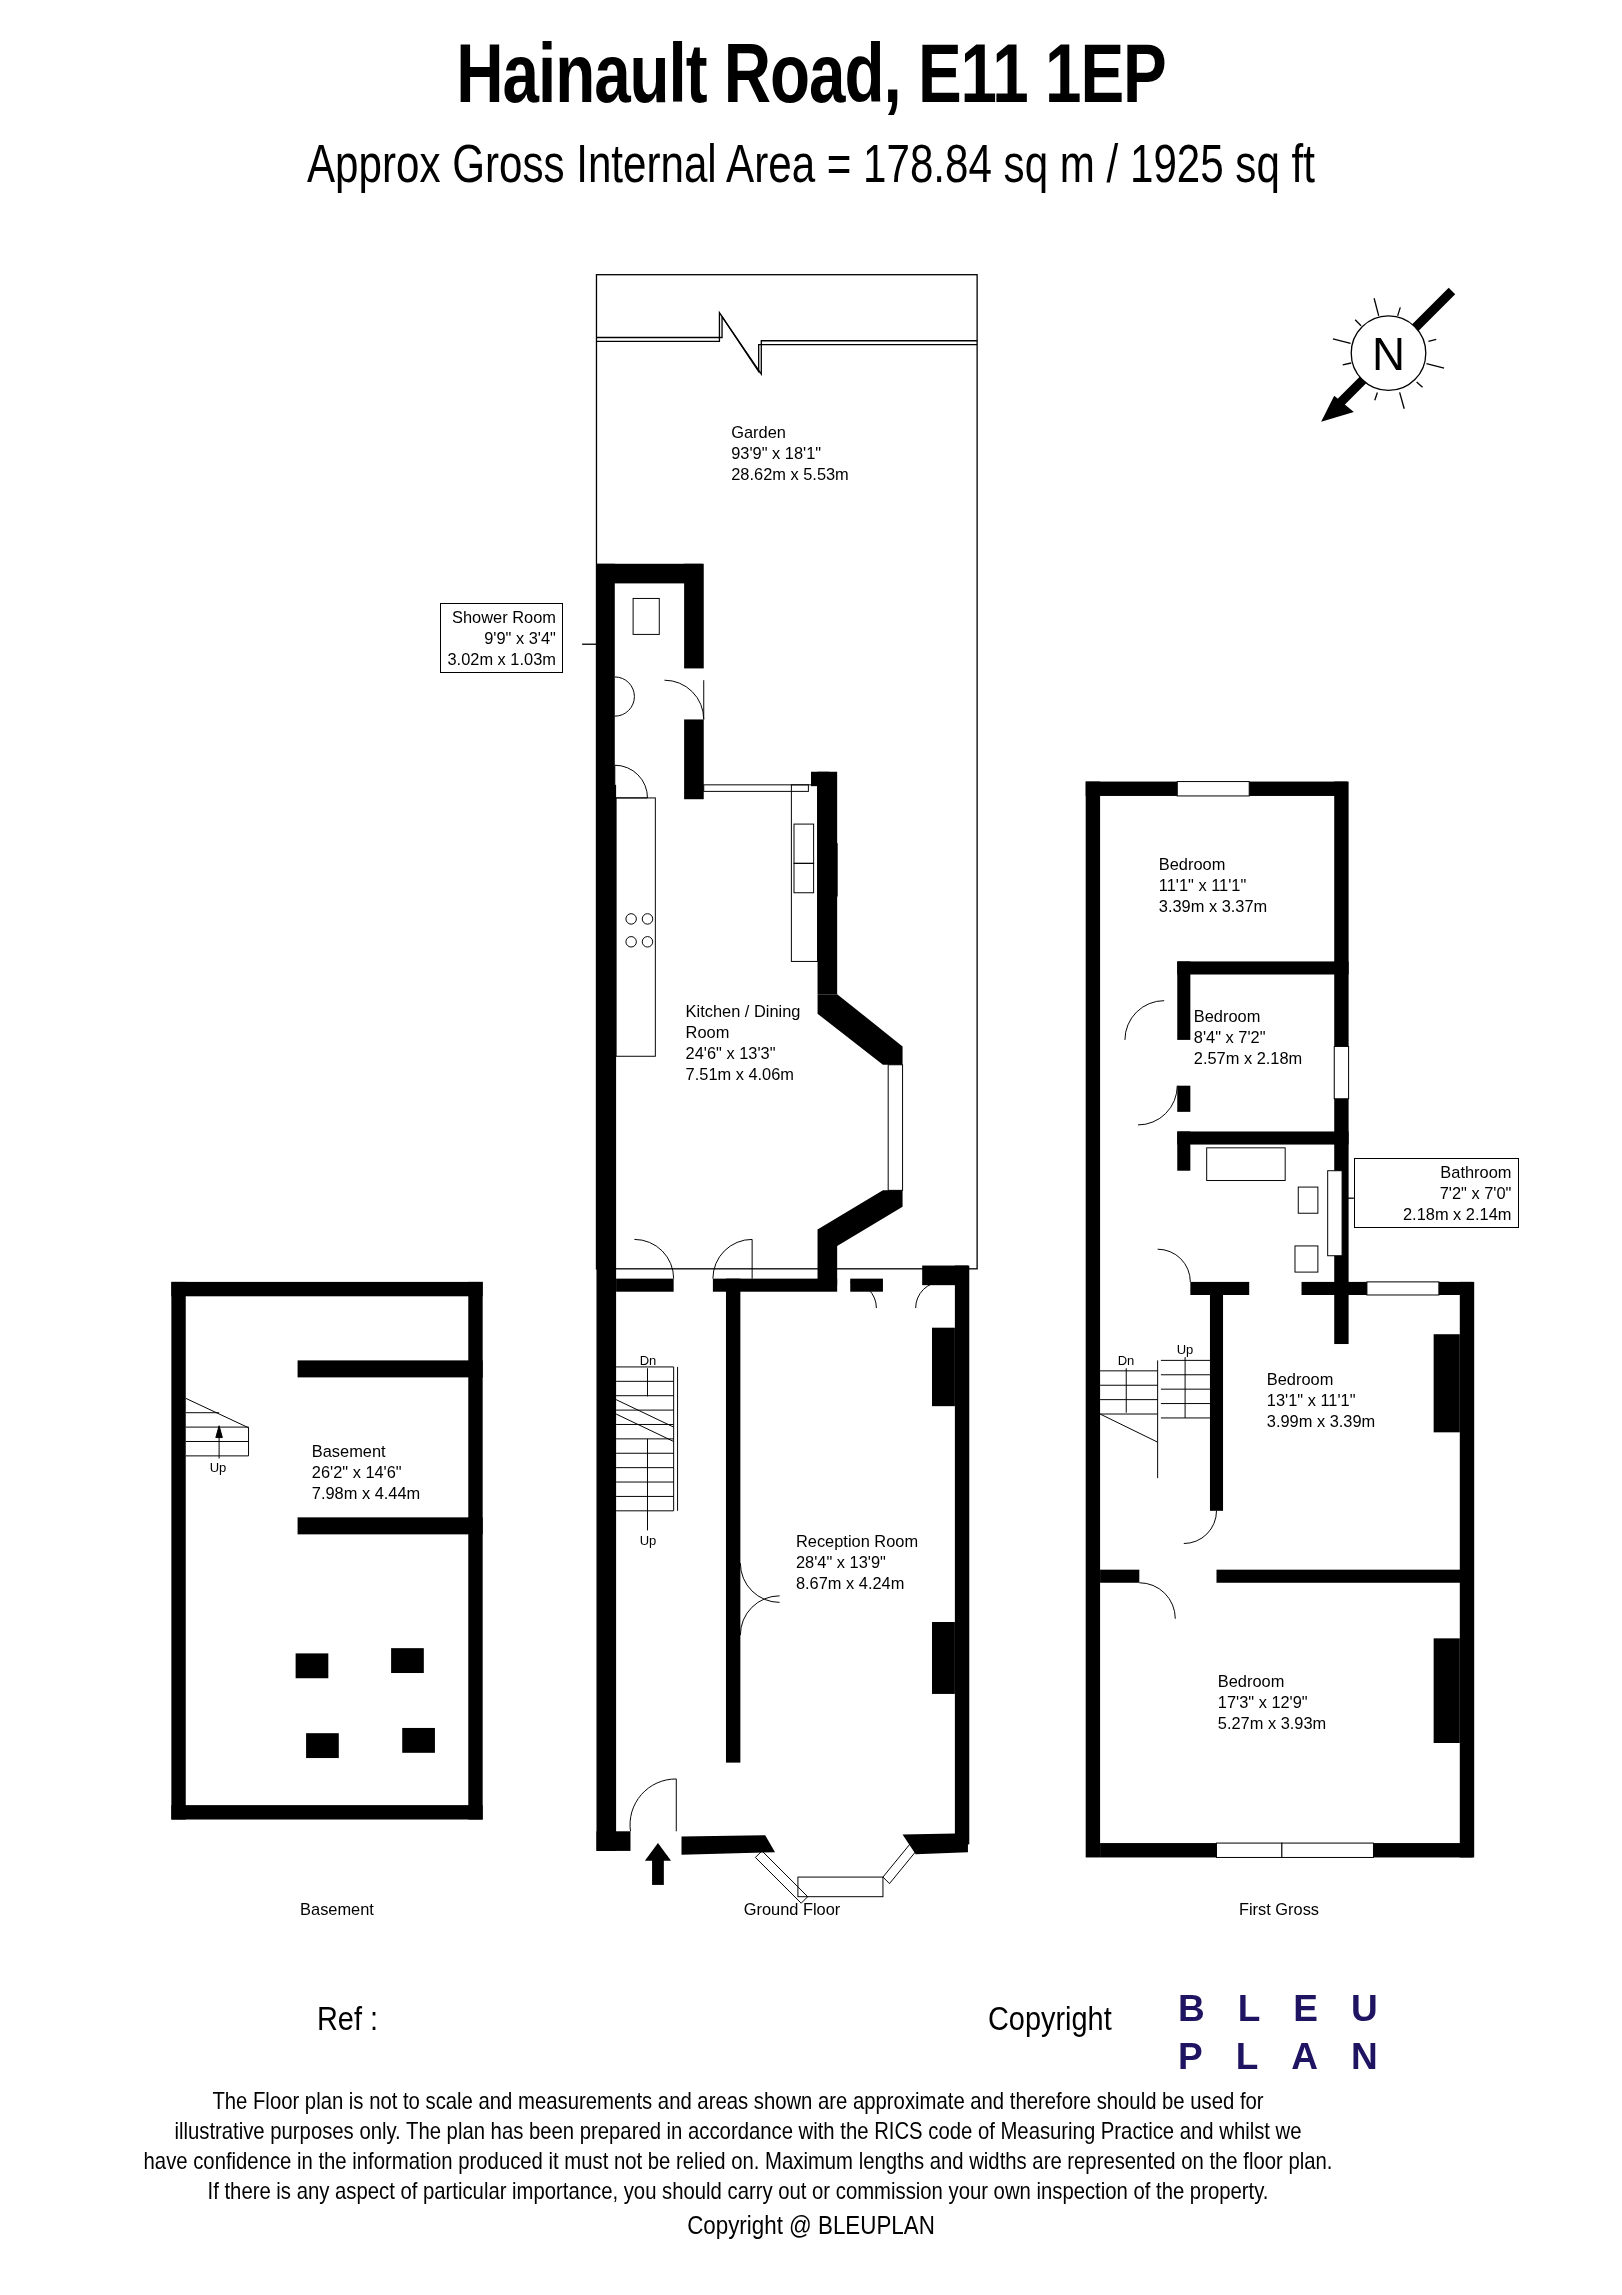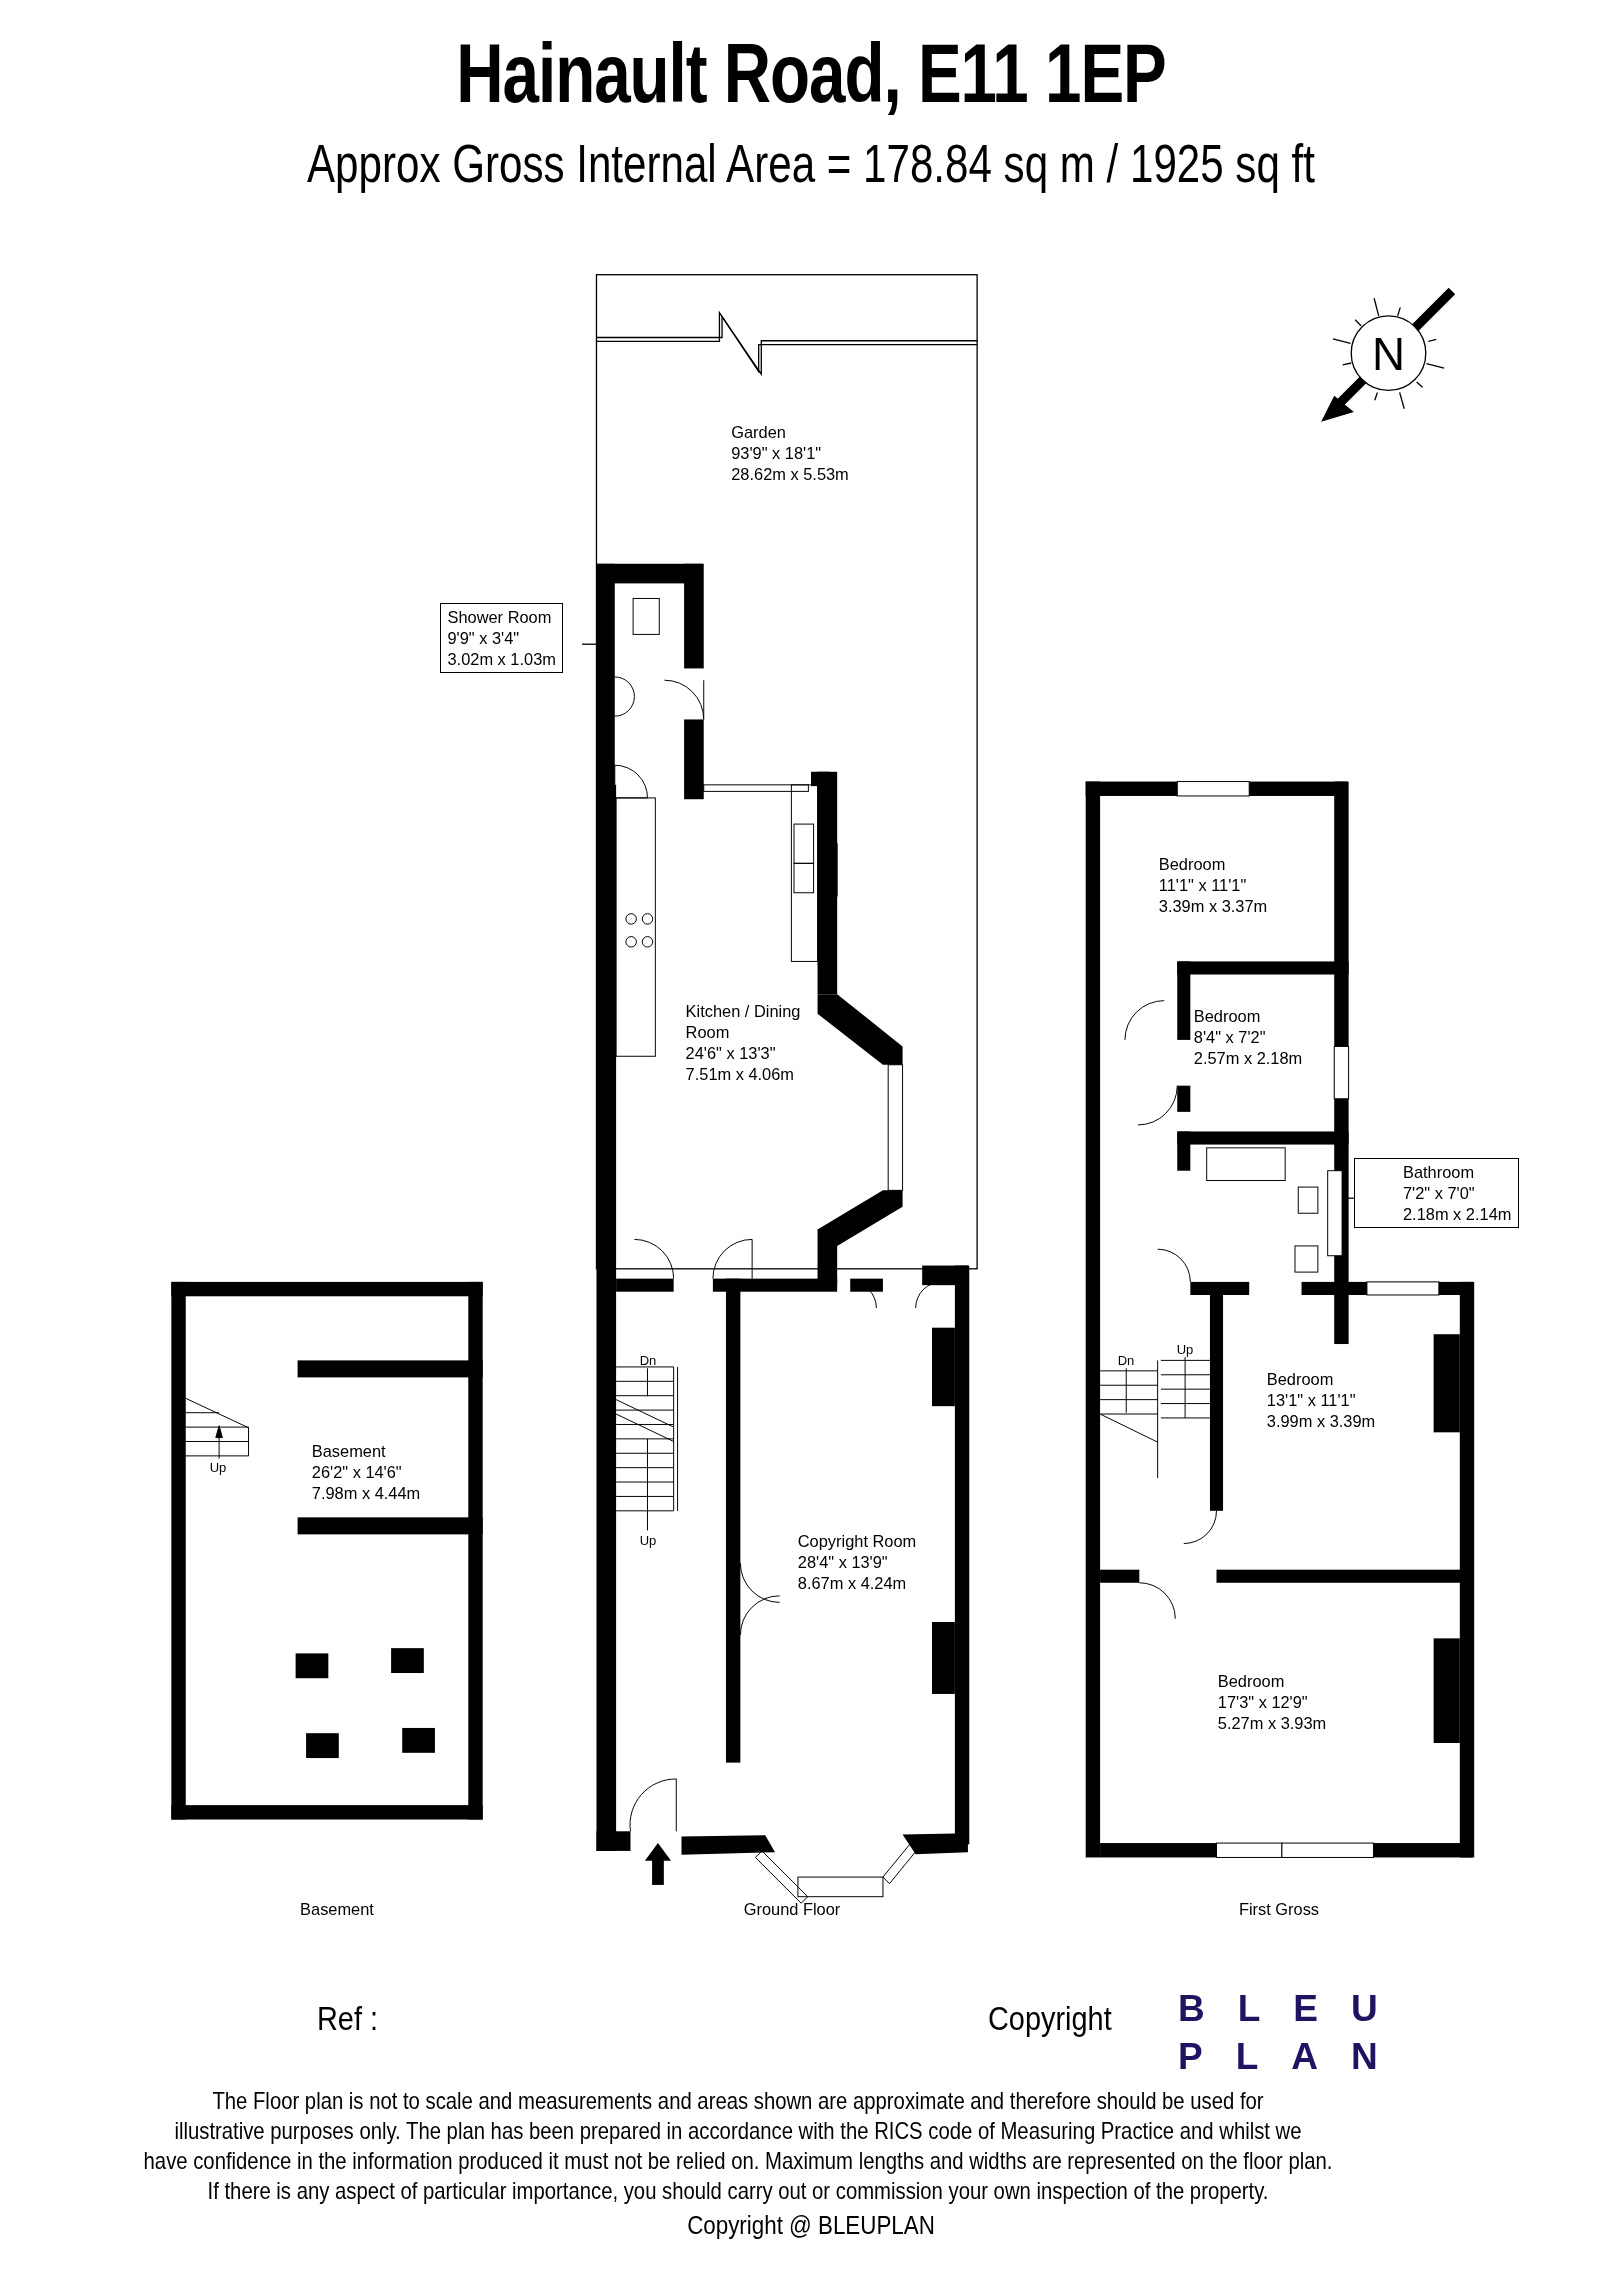--- a/index.html
+++ b/index.html
@@ -1,21 +1,21 @@
 <!DOCTYPE html>
 <html style="font-size:10.5px"><head>
 <meta charset="utf-8">
 <style>
   html, body { margin:0; padding:0; background:#ffffff; }
   body { width:1622px; height:2295px; position:relative; overflow:hidden; font-family:"Liberation Sans", sans-serif; color:#000; }
   .title { position:absolute; left:0; width:1622px; top:31px; text-align:center; font-family:"Liberation Sans", sans-serif; font-weight:bold; font-size:84px; letter-spacing:-1.3px; transform:scaleX(0.78); transform-origin:center; line-height:1; }
   .subtitle { position:absolute; left:0; width:1622px; top:136px; text-align:center; font-size:54px; transform:scaleX(0.78); transform-origin:center; line-height:1; }
   svg.plan { position:absolute; left:0; top:0; }
   .lbl { position:absolute; text-align:left; font-size:16.4px; line-height:21px; transform:translateX(-50%); white-space:nowrap; }
-  .boxlbl { position:absolute; text-align:left; font-size:16.4px; line-height:21px; border:1.3px solid #000; background:#fff; padding:2.6px 6.5px; white-space:nowrap; }
+  .boxlbl { position:absolute; text-align:right; font-size:16.4px; line-height:21px; border:1.3px solid #000; background:#fff; padding:2.6px 6.5px; white-space:nowrap; }
   .floorlbl { position:absolute; font-size:16.4px; transform:translateX(-50%); white-space:nowrap; }
   .stairtxt { position:absolute; font-size:13px; transform:translateX(-50%); white-space:nowrap; }
   .ref { position:absolute; left:317px; top:1999px; font-size:34px; transform:scaleX(0.85); transform-origin:left; }
   .copy { position:absolute; left:988px; top:1999px; font-size:34px; transform:scaleX(0.85); transform-origin:left; }
   .logo { position:absolute; left:1178px; top:1985px; color:#1e1461; font-weight:bold; font-size:37px; letter-spacing:33px; line-height:48px; }
   .disclaimer { position:absolute; left:0; width:1476px; top:2086px; text-align:center; font-size:23.6px; line-height:30px; }
   .disclaimer div { transform:scaleX(0.86); transform-origin:center; }
   .footcopy { position:absolute; left:0; width:1622px; top:2210px; text-align:center; font-size:26px; transform:scaleX(0.86); transform-origin:center; }
 </style>
 </head>
@@ -224,21 +224,21 @@
 </div>
 
 <div class="lbl" style="left:743px; top:1001px;">
   <div>Kitchen / Dining</div>
   <div>Room</div>
   <div>24'6" x 13'3"</div>
   <div>7.51m x 4.06m</div>
 </div>
 
 <div class="lbl" style="left:857px; top:1531px;">
-  <div>Copyright Room</div>
+  <div>Reception Room</div>
   <div>28'4" x 13'9"</div>
   <div>8.67m x 4.24m</div>
 </div>
 
 <div class="lbl" style="left:366px; top:1441px;">
   <div>Basement</div>
   <div>26'2" x 14'6"</div>
   <div>7.98m x 4.44m</div>
 </div>
 

